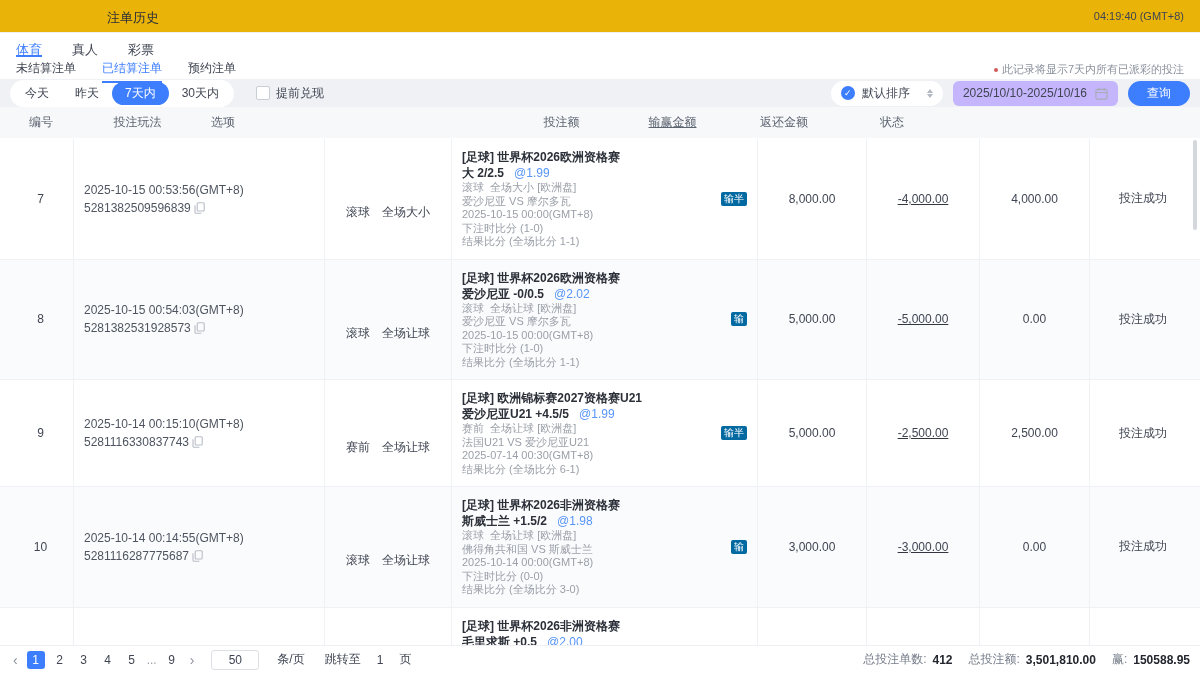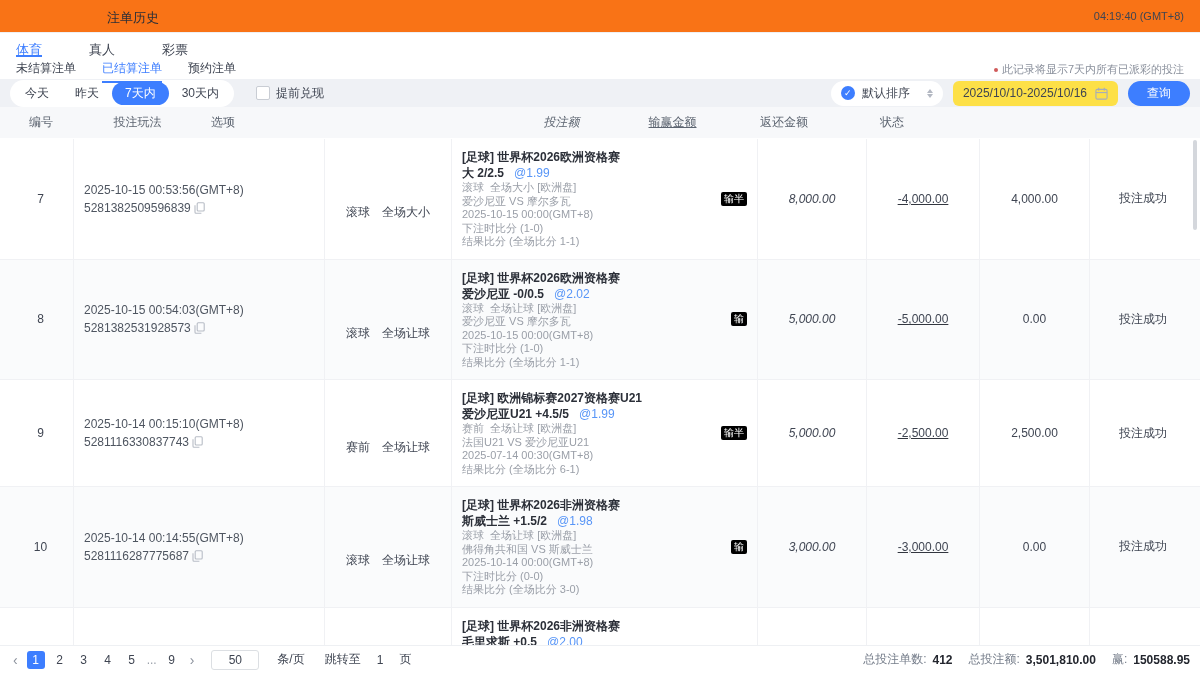--- a/index.html
+++ b/index.html
@@ -1,26 +1,26 @@
 <!DOCTYPE html>
 <html><head>
 <meta charset="utf-8">
 <style>
   * { margin:0; padding:0; box-sizing:border-box; }
   html,body { width:1200px; height:673px; overflow:hidden; }
   body { font-family:"Liberation Sans","DejaVu Sans",sans-serif; background:#fff; color:#32363f; }
   .app { position:relative; width:1200px; height:673px; background:#fff; overflow:hidden; }
 
   
-  .topbar { position:relative; height:33px; border-bottom:1px solid #eef0f3; background:#f97316; }
+  .topbar { position:relative; height:33px; border-bottom:1px solid #eef0f3; background:#eab308; }
   .topbar .title { position:absolute; left:107px; top:9px; font-size:13px; color:#2b2f38; }
   .topbar .time { position:absolute; right:16px; top:10px; font-size:11px; color:#3f4552; }
 
   
-  .tabs { display:flex; gap:47px; padding:8px 16px 0 16px; height:24px; }
+  .tabs { display:flex; gap:30px; padding:8px 16px 0 16px; height:24px; }
   .tab { font-size:13px; color:#3f4552; padding-bottom:5px; cursor:pointer; }
   .tab.active { color:#3d7eff; border-bottom:2px solid #3d7eff; }
 
   
   .subtabs-row { position:relative; height:22px; }
   .subtabs { display:flex; gap:26px; padding:3px 16px 0 16px; }
   .subtab { font-size:12px; color:#3f4552; padding-bottom:4px; cursor:pointer; }
   .subtab.active { color:#3d7eff; border-bottom:2px solid #3d7eff; }
   .notice { position:absolute; right:16px; top:5px; display:flex; align-items:center; gap:4px; font-size:11px; color:#8a909c; }
   .notice .dot { width:4px; height:4px; border-radius:50%; background:#d05a5a; }
@@ -32,46 +32,46 @@
   .range-pill.active { background:#3d7eff; color:#fff; }
   .checkbox-wrap { display:flex; align-items:center; gap:6px; margin-left:22px; font-size:12px; color:#3f4552; cursor:pointer; }
   .checkbox-box { width:14px; height:14px; border:1px solid #c9cdd4; border-radius:2px; background:#fff; }
   .filter-right { margin-left:auto; display:flex; align-items:center; gap:10px; }
   .sort-select { display:flex; align-items:center; gap:7px; background:#fff; border-radius:14px; height:25px; padding:0 10px; font-size:12px; color:#3f4552; cursor:pointer; min-width:112px; }
   .check-circle { width:14px; height:14px; border-radius:50%; background:#3d7eff; color:#fff; font-size:9px; display:flex; align-items:center; justify-content:center; }
   .sort-arrows { margin-left:auto; display:flex; flex-direction:column; gap:1px; }
   .sort-arrows i { display:block; width:0; height:0; border-left:3px solid transparent; border-right:3px solid transparent; }
   .sort-arrows .up { border-bottom:4px solid #b3b8c2; }
   .sort-arrows .down { border-top:4px solid #b3b8c2; }
-  .date-input { display:flex; align-items:center; gap:8px; background:#fde047; border-radius:6px; height:25px; padding:0 10px; font-size:12px; color:#3f4552; cursor:pointer; }
+  .date-input { display:flex; align-items:center; gap:8px; background:#c4b5fd; border-radius:6px; height:25px; padding:0 10px; font-size:12px; color:#3f4552; cursor:pointer; }
   .search-btn { background:#3d7eff; color:#fff; font-size:12px; border:none; border-radius:14px; height:25px; padding:0 19px; cursor:pointer; font-family:inherit; }
 
   
   .thead { display:flex; height:31px; align-items:center; background:#f7f8fa; padding-left:8px; font-size:12px; color:#5c6470; }
   .tbody { position:absolute; top:139px; left:0; right:0; bottom:28px; overflow:hidden; }
   .row { display:flex; padding-left:8px; border-bottom:1px solid #f0f1f4; background:#fff; }
   .row.striped { background:#fafbfc; }
   .cell { display:flex; flex-direction:column; justify-content:center; border-right:1px solid #f0f1f4; padding:10px 10px; min-height:106px; }
   .cell:last-child { border-right:none; }
   .col-no{width:66px; align-items:center;} .col-details{width:251px;} .col-play{width:127px; flex-direction:row; align-items:center; gap:12px;}
   .col-option{width:306px; position:relative; justify-content:flex-start;}
-  .col-amount{width:109px; align-items:center;font-style:italic;} .col-winloss{width:113px; align-items:center;text-decoration:underline;}
+  .col-amount{width:109px; align-items:center;} .col-winloss{width:113px; align-items:center;text-decoration:underline;}
   .col-refund{width:110px; align-items:center;} .col-status{width:106px; align-items:center;}
   .thead .cell { min-height:0; padding:0 10px; border-right:none; background:none; flex-direction:row; }
   .thead .col-no, .thead .col-amount, .thead .col-winloss, .thead .col-refund, .thead .col-status { justify-content:center; }
   .row-no { font-size:12px; color:#3f4552; }
   .bet-time { font-size:12px; color:#4e5560; line-height:18px; }
   .order-line { display:flex; align-items:center; gap:3px; font-size:12px; color:#4e5560; line-height:18px; }
   .copy-icon { cursor:pointer; display:inline-flex; }
   .play-type, .play-name { font-size:12px; color:#3f4552;margin-top:28px; }
   .opt-line { font-size:11px; line-height:13.5px; color:#9a9fa8; white-space:pre-wrap; }
   .opt-league, .opt-pick { font-size:12px; line-height:16px; color:#2b2f38; font-weight:600; }
   .opt-odds { color:#5795f7; font-weight:500; margin-left:10px; }
   .badge { position:absolute; right:10px; top:50%; transform:translateY(-50%); color:#fff; font-size:10px; padding:2px 3px; border-radius:2px; line-height:1; }
-  .badge.lose { background:#000000;text-align:right; }
+  .badge.lose { background:#0369a1;text-align:right; }
   .amt { font-size:12px; color:#3f4552; }
   .status-text { font-size:12px; color:#3f4552; }
   .scroll-thumb { position:absolute; right:3px; top:140px; width:4px; height:90px; border-radius:2px; background:#d4d7dc; }
 
   
   .bottombar { position:absolute; left:0; right:0; bottom:0; height:28px; background:#fff; border-top:1px solid #eef0f3; display:flex; align-items:center; padding:0 10px; z-index:5; }
   .pagination { display:flex; align-items:center; gap:6px; font-size:12px; color:#3f4552; }
   .page-arrow { color:#8b919c; font-size:14px; padding:0 3px; cursor:pointer; }
   .page-num { min-width:18px; height:18px; display:flex; align-items:center; justify-content:center; border-radius:3px; cursor:pointer; padding:0 3px; }
   .page-num.active { background:#3d7eff; color:#fff; }

